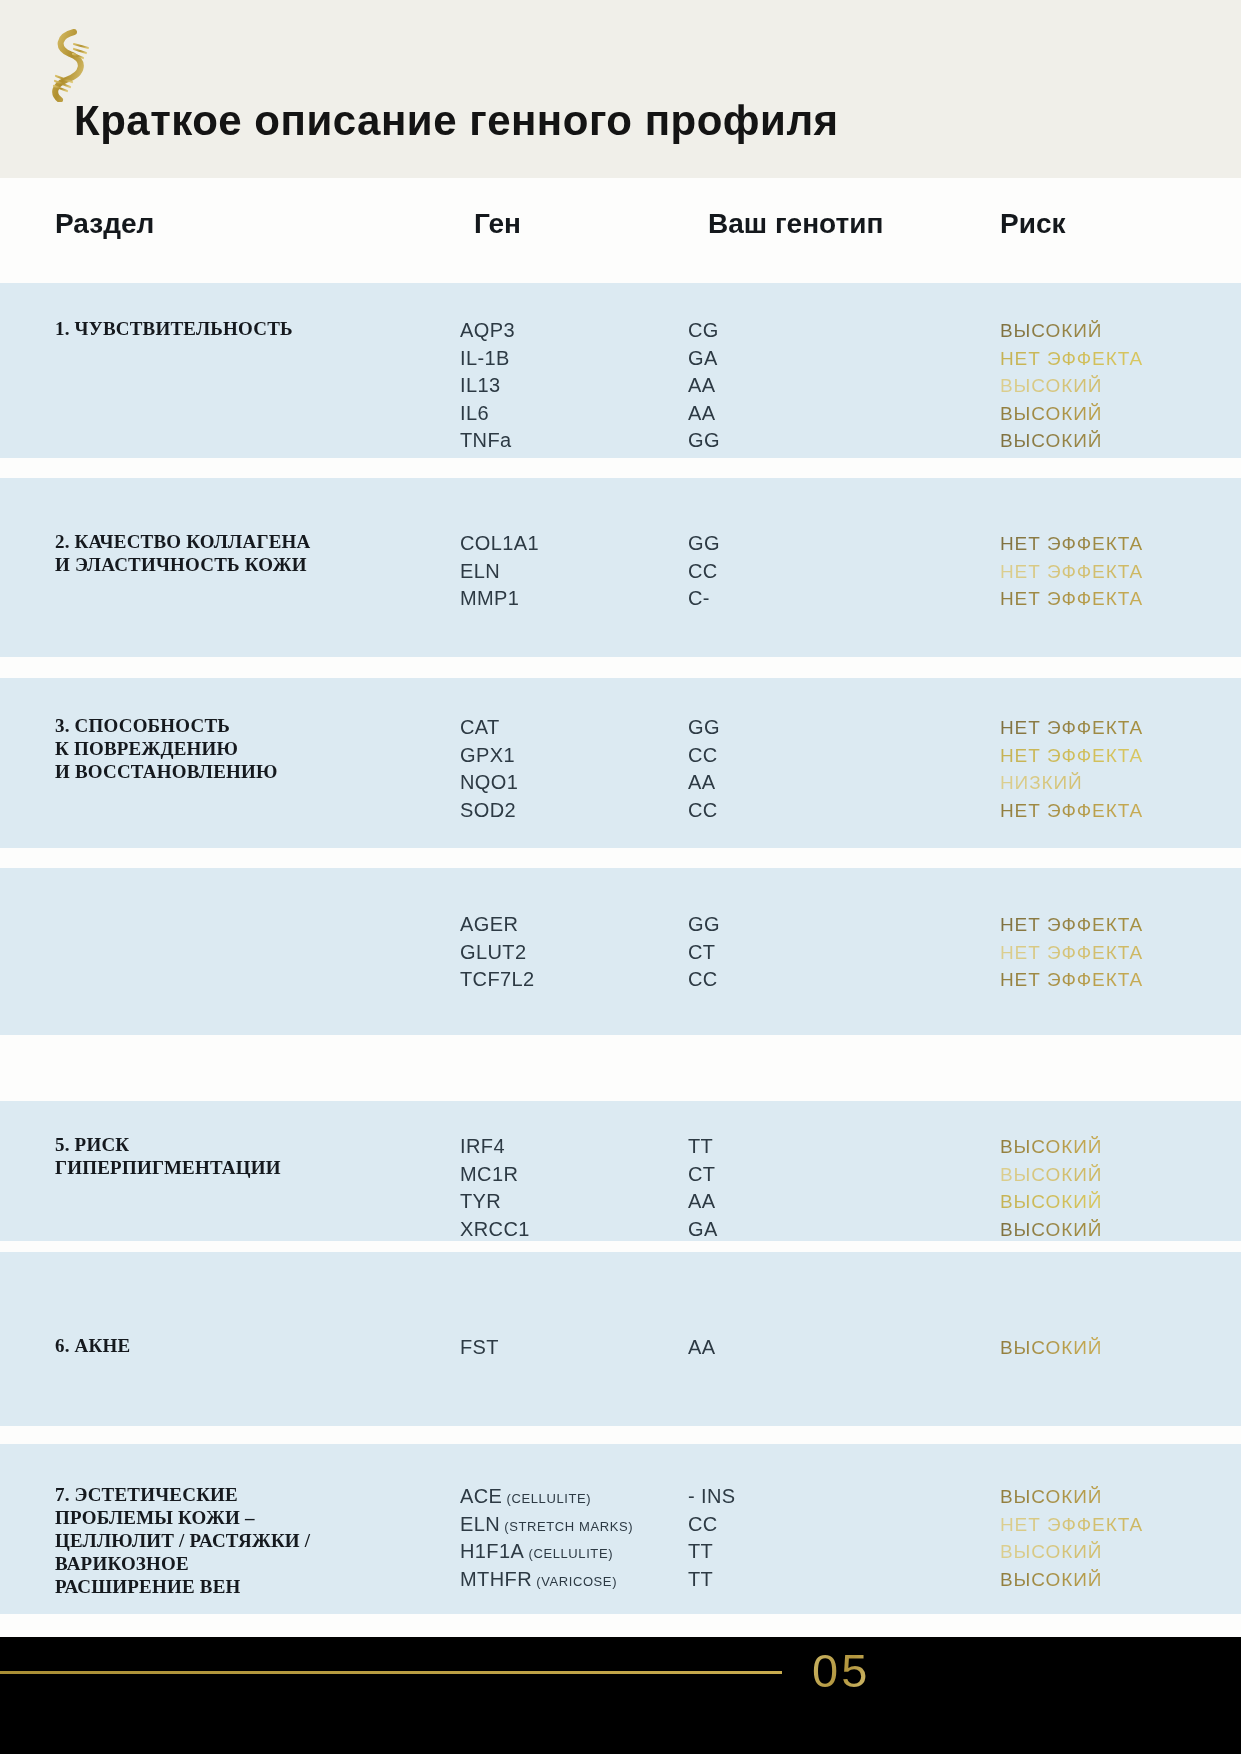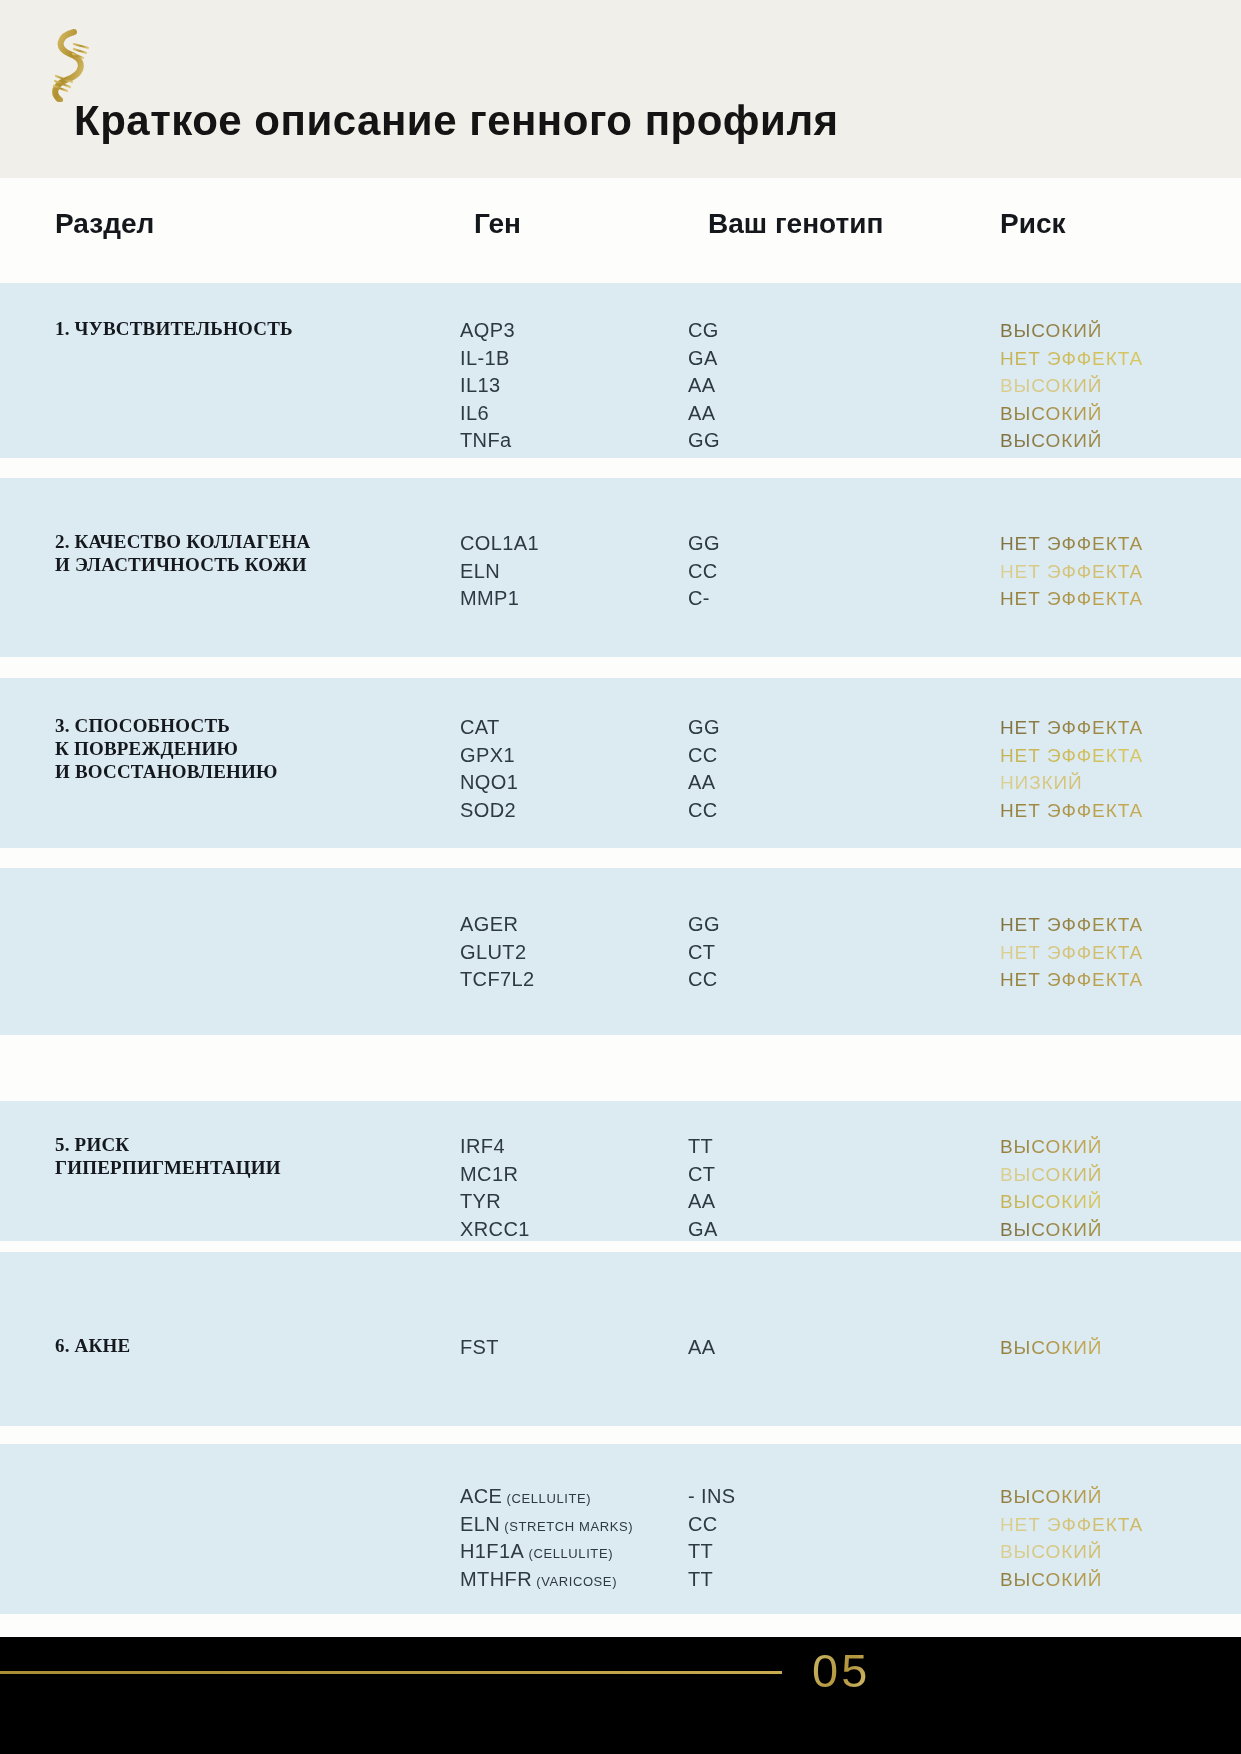--- a/index.html
+++ b/index.html
@@ -230,20 +230,25 @@
         </div>
     <div class="col-genotypes">
           <div class="cell">AA</div>
         </div>
     <div class="col-risks">
           <div class="cell risk tone-medium">ВЫСОКИЙ</div>
         </div>
   </div>
 
   <div class="section-block sec-7">
+    <div class="sec-title">7. ЭСТЕТИЧЕСКИЕ
+ПРОБЛЕМЫ КОЖИ –
+ЦЕЛЛЮЛИТ / РАСТЯЖКИ /
+ВАРИКОЗНОЕ
+РАСШИРЕНИЕ ВЕН</div>
     <div class="col-genes">
           <div class="cell gene">ACE<span class="note"> (CELLULITE)</span></div>
           <div class="cell gene">ELN<span class="note"> (STRETCH MARKS)</span></div>
           <div class="cell gene">H1F1A<span class="note"> (CELLULITE)</span></div>
           <div class="cell gene">MTHFR<span class="note"> (VARICOSE)</span></div>
         </div>
     <div class="col-genotypes">
           <div class="cell">- INS</div>
           <div class="cell">CC</div>
           <div class="cell">TT</div>

